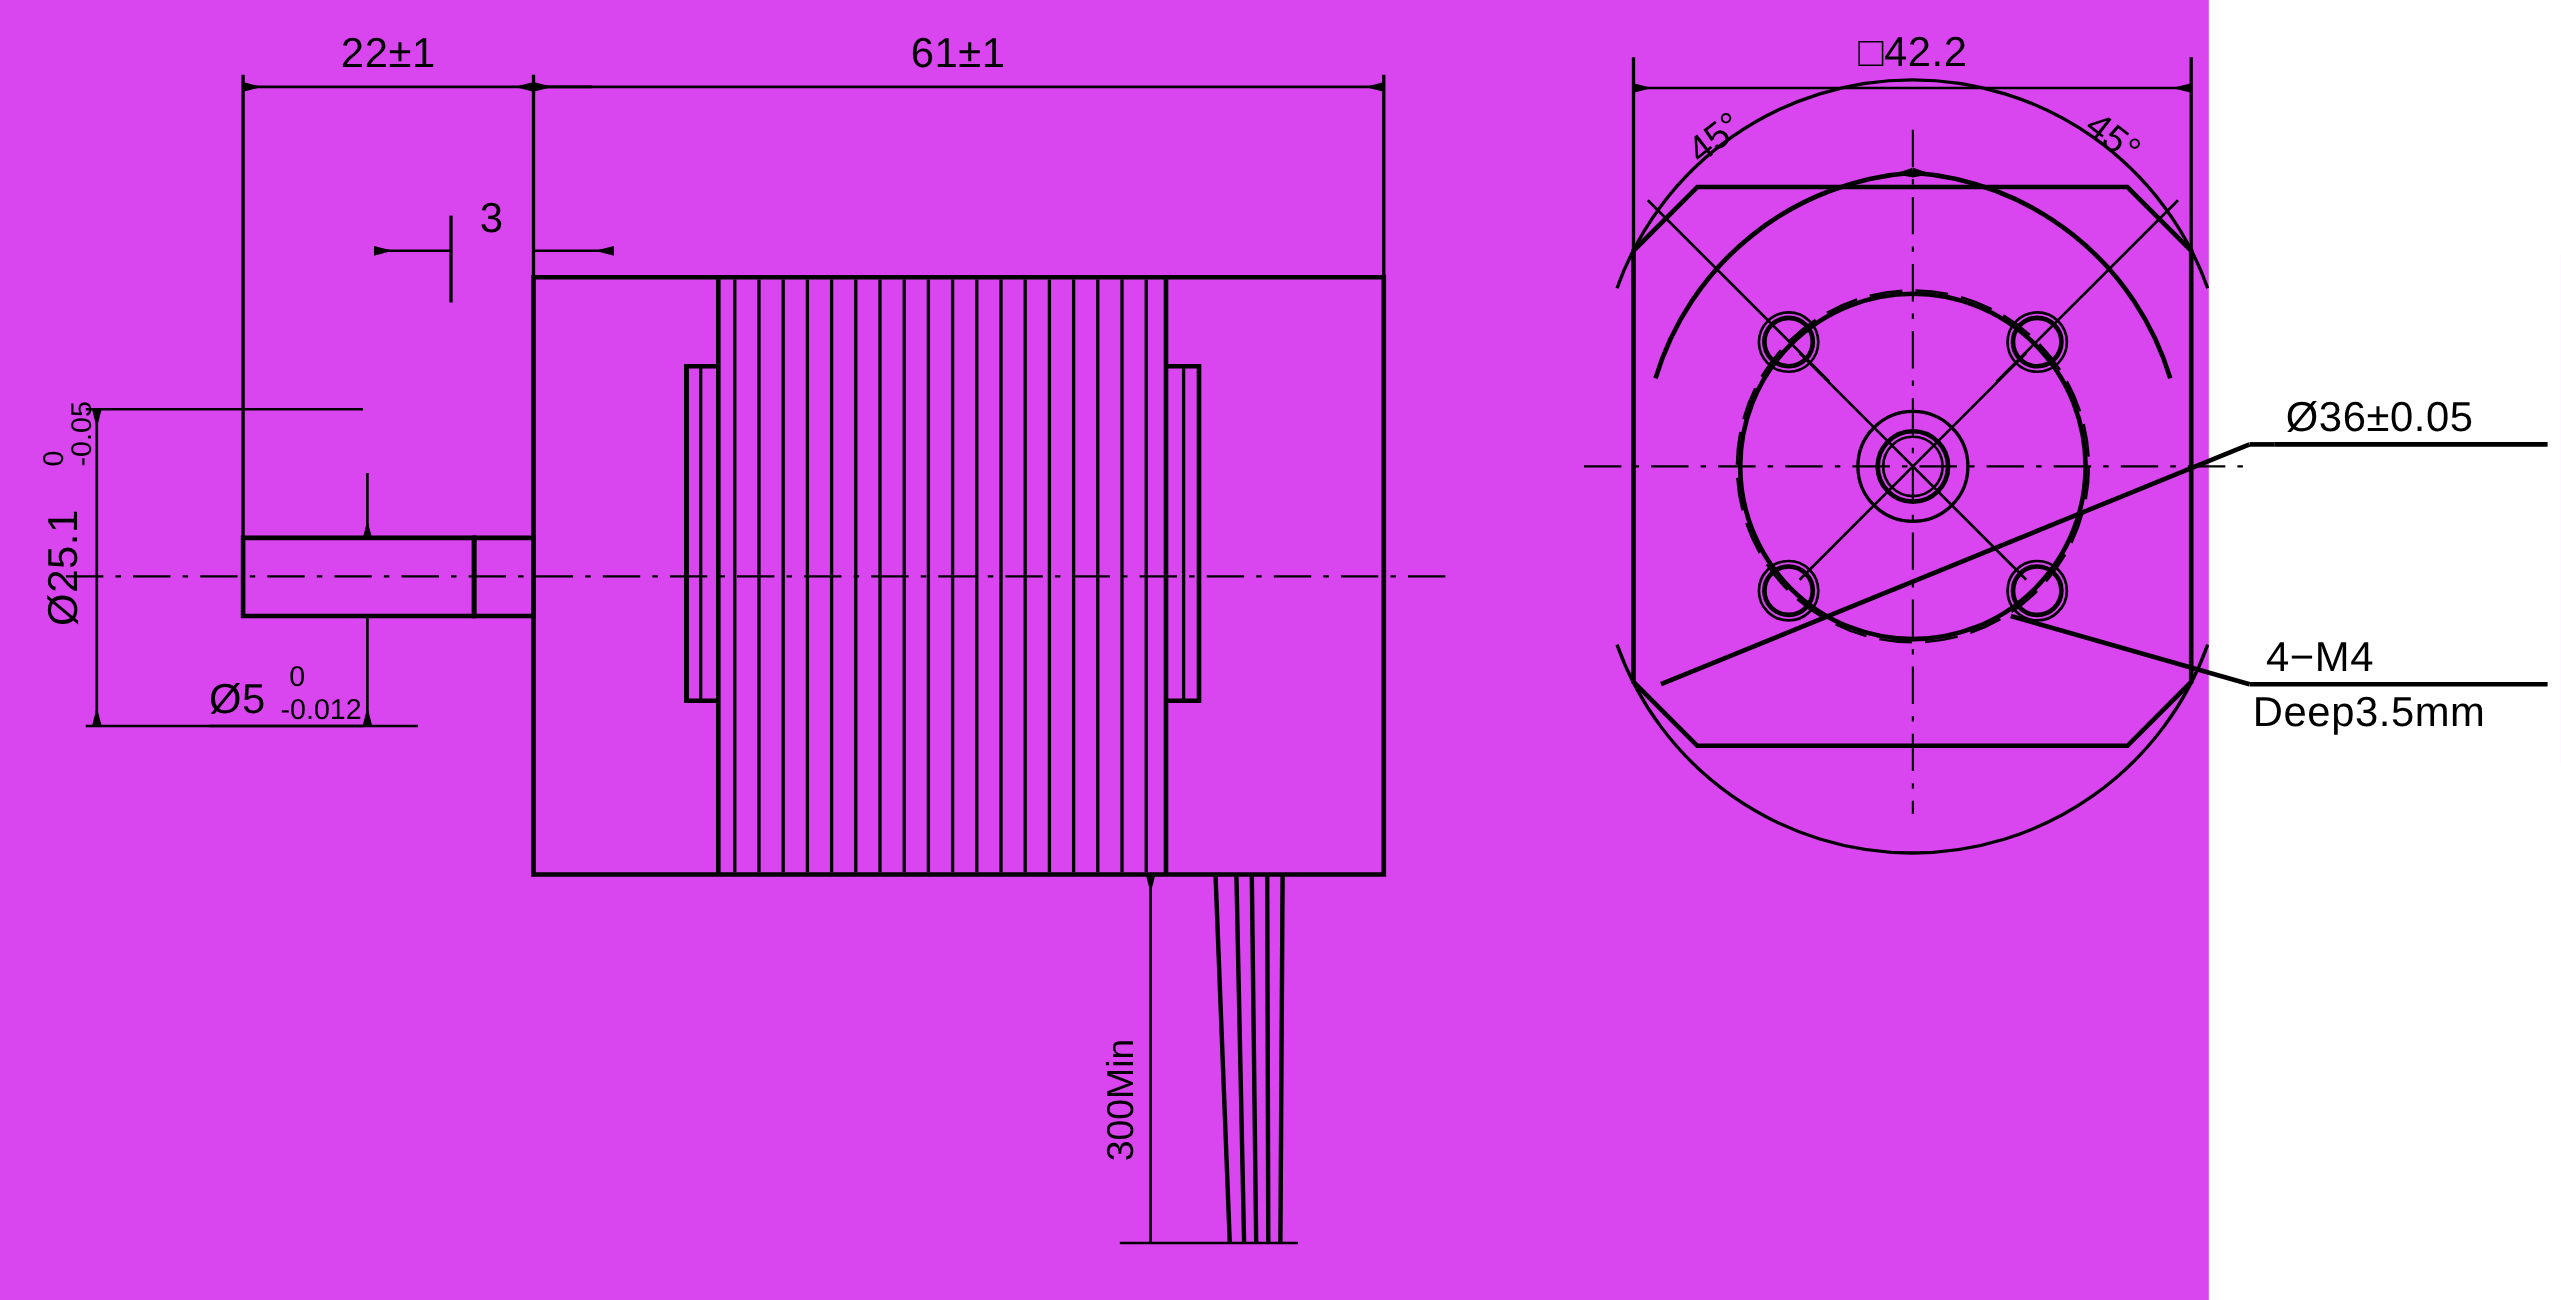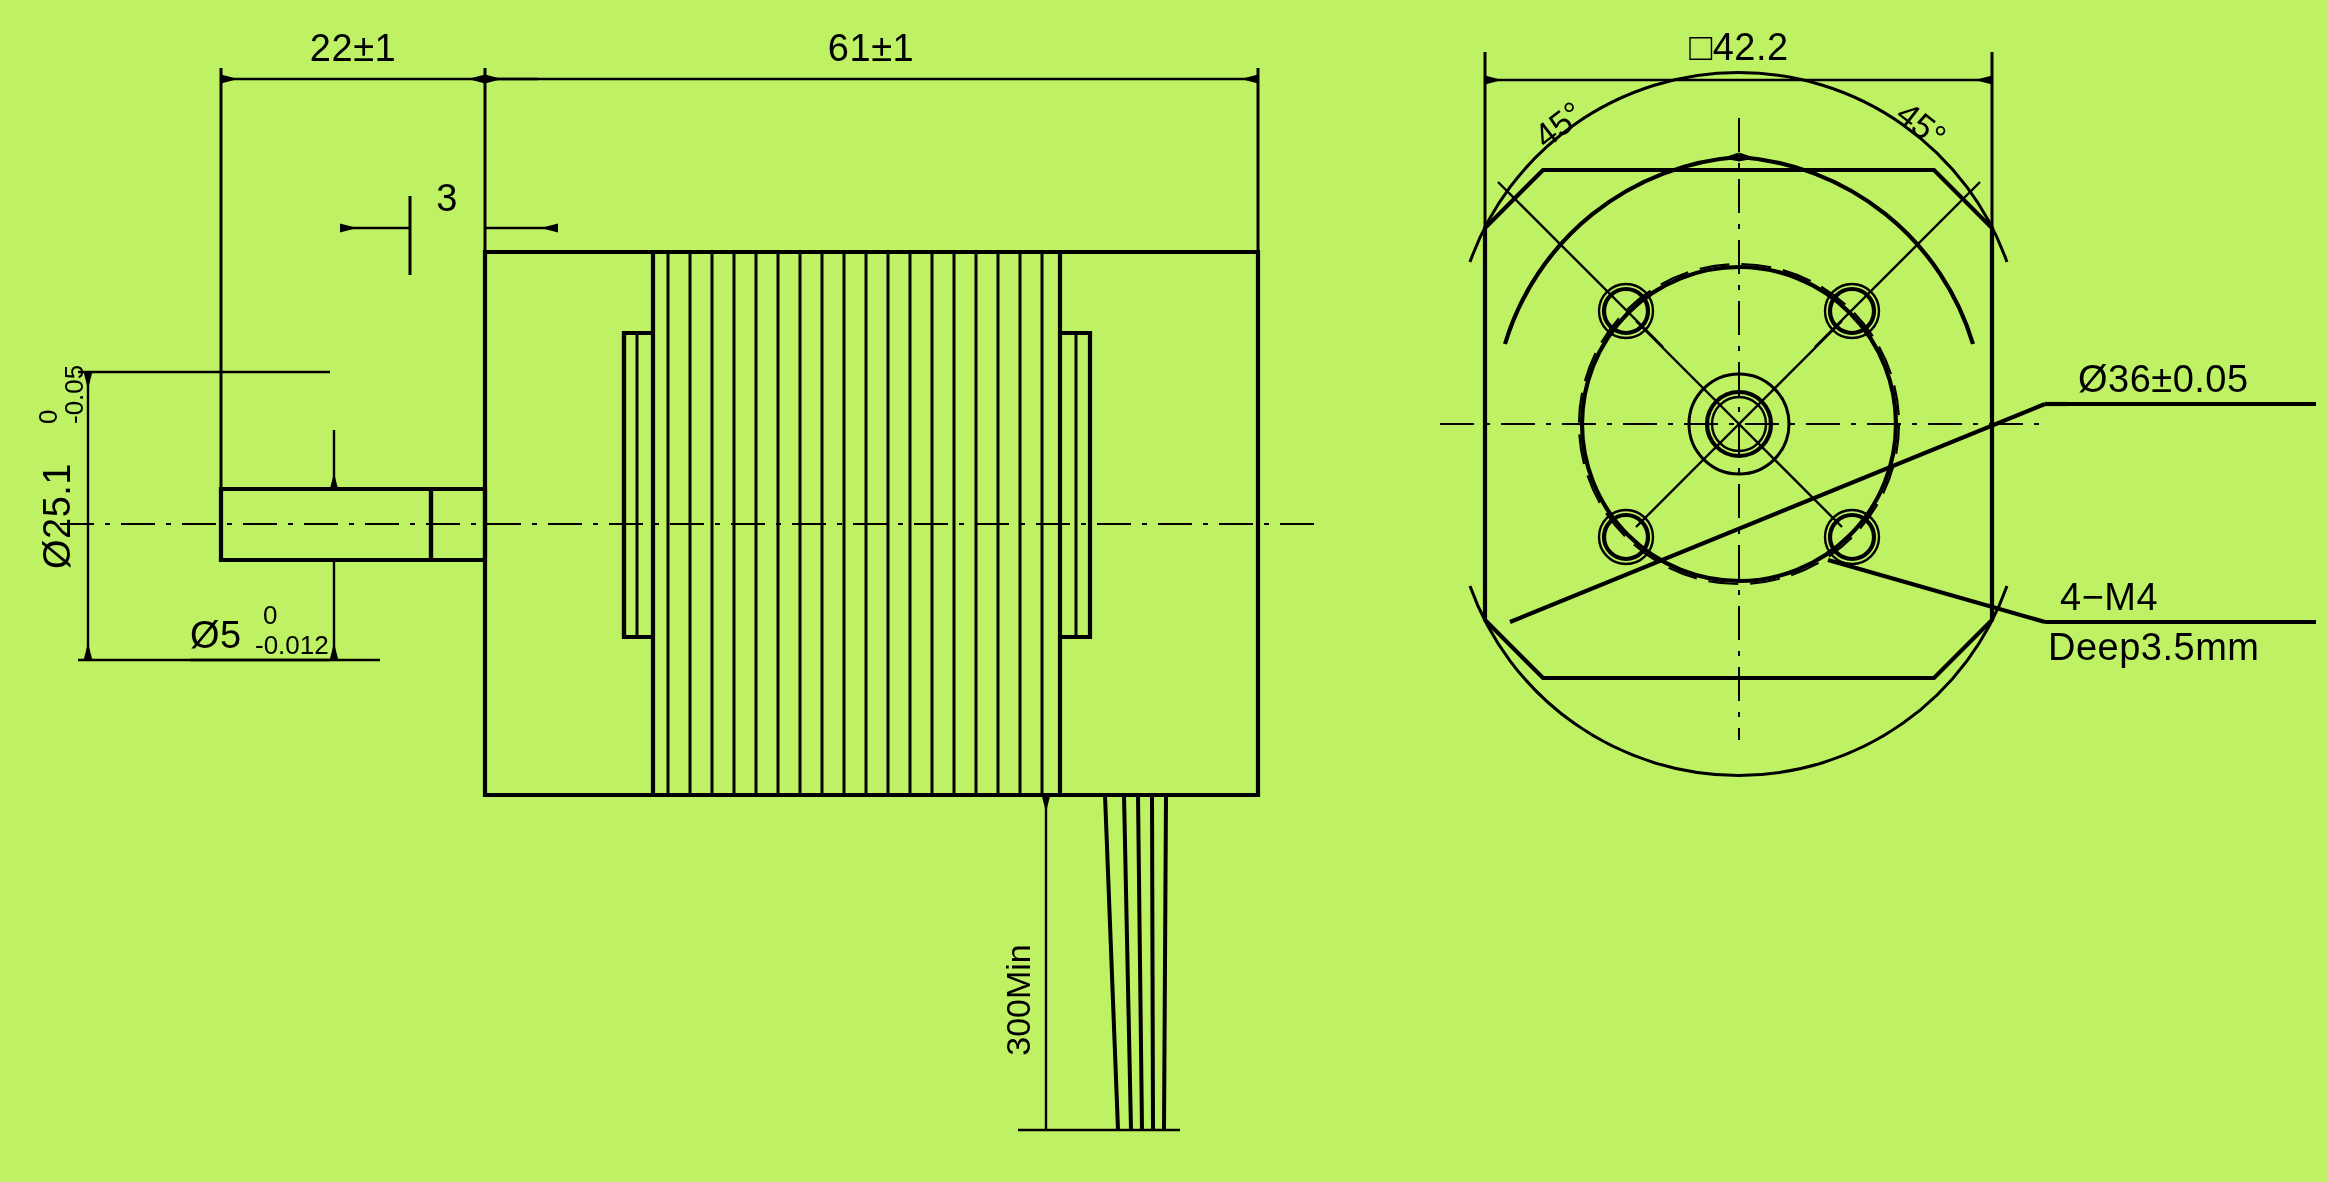--- a/index.html
+++ b/index.html
@@ -8,23 +8,23 @@
     background: #ffffff;
   }
   body {
     width: 2328px;
     height: 1182px;
     font-family: "Liberation Sans", sans-serif;
     overflow: hidden;
   }
   #drawing-root {
     position: relative;
-    width: 2328px;
+    width: 2008px;
     height: 1182px;
-    background: #bef264;
+    background: #d946ef;
   }
   svg#tech-drawing {
     display: block;
     width: 2328px;
     height: 1182px;
   }
   .ln       { stroke: #000000; fill: none; stroke-linecap: butt; }
   .thick    { stroke-width: 4.2; }
   .med      { stroke-width: 3.0; }
   .thin     { stroke-width: 2.4; }

